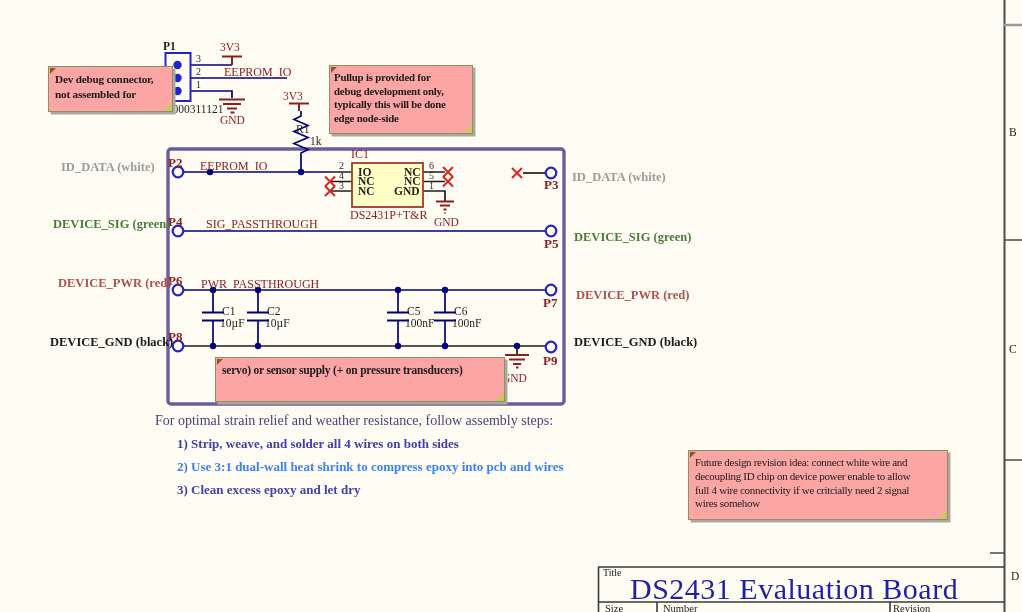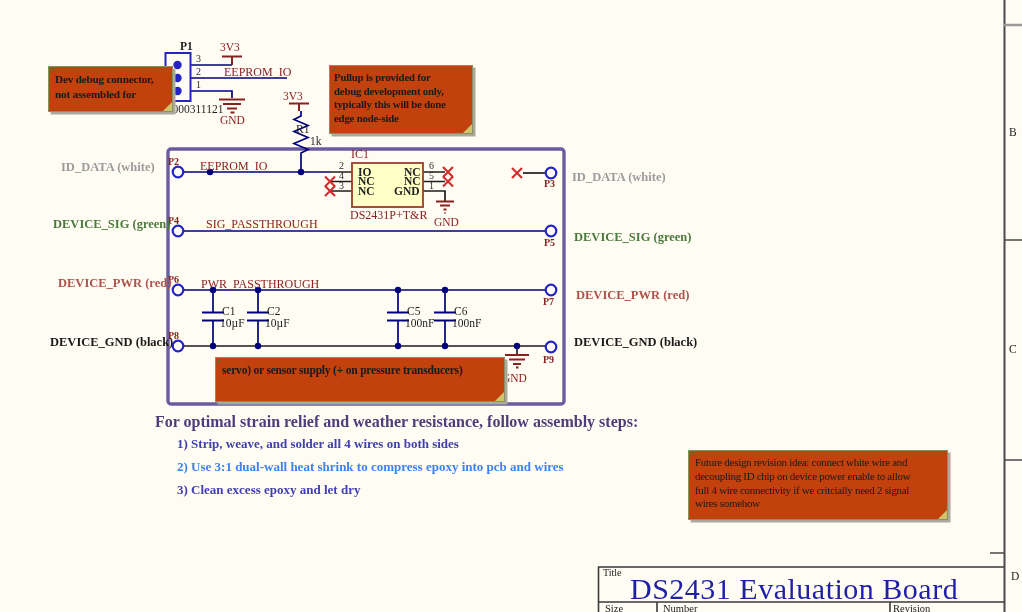--- a/index.html
+++ b/index.html
@@ -1,25 +1,25 @@
 <!DOCTYPE html>
 <html><head>
 <meta charset="utf-8">
 <style>
   html,body{margin:0;padding:0;}
   #sheet{position:relative;width:1022px;height:612px;background:#FFFCF3;overflow:hidden;
          font-family:"Liberation Serif",serif;}
   .t{position:absolute;white-space:nowrap;line-height:1.1;}
   .net{font-weight:normal;color:#8B2020;font-size:12px;}
-  .port{font-weight:bold;color:#8B2020;font-size:10px;}
+  .port{font-weight:bold;color:#8B2020;font-size:13px;}
   .pin{color:#2b2b2b;font-size:10px;}
   .val{color:#1f1f1f;font-size:11.5px;}
   .icname{color:#1f1f1f;font-size:11.5px;font-weight:bold;}
   .ext{font-weight:bold;font-size:12.5px;}
-  .note{position:absolute;background:#c2410c;border:1px solid #8F8F62;
+  .note{position:absolute;background:#fca5a5;border:1px solid #8F8F62;
         box-shadow:2.5px 2.5px 0 #A9A99C;padding:5px 5px 2px 6px;overflow:hidden;
         font-weight:bold;color:#1a1a1a;letter-spacing:-0.2px;}
   .note .fold{position:absolute;right:0;bottom:0;width:0;height:0;
         border-left:9px solid transparent;border-bottom:9px solid #CFC46A;}
   .note .mark{position:absolute;left:1px;top:1px;width:0;height:0;
         border-top:6px solid #8A5A20;border-right:6px solid transparent;}
   .frame-lbl{color:#222;font-size:10.5px;}
   svg{position:absolute;left:0;top:0;}
 </style>
 </head>
@@ -123,21 +123,21 @@
 
   <g stroke="#D22B2B" stroke-width="2.1">
     <path d="M325,176.5 L335,186.5 M335,176.5 L325,186.5"></path>
     <path d="M325,186 L335,196 M335,186 L325,196"></path>
     <path d="M443,167 L453,177 M453,167 L443,177"></path>
     <path d="M443,176.5 L453,186.5 M453,176.5 L443,186.5"></path>
     <path d="M512,168 L522,178 M522,168 L512,178"></path>
   </g>
 </svg>
 
-<div class="t val" style="left:180px;top:40px;font-weight:bold">P1</div>
+<div class="t val" style="left:163px;top:40px;font-weight:bold">P1</div>
 <div class="t pin" style="left:196px;top:53px">3</div>
 <div class="t pin" style="left:196px;top:66px">2</div>
 <div class="t pin" style="left:196px;top:79px">1</div>
 <div class="t net" style="left:220px;top:41px;font-size:11.5px">3V3</div>
 <div class="t net" style="left:224px;top:66px">EEPROM_IO</div>
 <div class="t net" style="left:220px;top:114px;font-size:11.5px">GND</div>
 <div class="t val" style="left:161px;top:103px">62000311121</div>
 
 <div class="t net" style="left:283px;top:90px;font-size:11.5px">3V3</div>
 <div class="t val" style="left:296px;top:123px">R1</div>
@@ -215,21 +215,21 @@
 
 <div class="note" style="left:688px;top:450px;width:247px;height:61px;font-size:11px;line-height:13.8px;font-weight:normal;letter-spacing:-0.3px">
   <span class="mark"></span>
   <div>Future design revision idea: connect white wire and</div>
   <div>decoupling ID chip on device power enable to allow</div>
   <div>full 4 wire connectivity if we critcially need 2 signal</div>
   <div>wires somehow</div>
   <span class="fold"></span>
 </div>
 
-<div class="t" style="left:155px;top:413px;font-size:16px;font-weight:bold;color:#4F3D7A">For optimal strain relief and weather resistance, follow assembly steps:</div>
+<div class="t" style="left:155px;top:413px;font-size:14px;font-weight:normal;color:#4F3D7A">For optimal strain relief and weather resistance, follow assembly steps:</div>
 <div class="t" style="left:177px;top:437px;font-size:13px;font-weight:bold;color:#3F3FB0">1) Strip, weave, and solder all 4 wires on both sides</div>
 <div class="t" style="left:177px;top:460px;font-size:13px;font-weight:bold;color:#3b82f6">2) Use 3:1 dual-wall heat shrink to compress epoxy into pcb and wires</div>
 <div class="t" style="left:177px;top:483px;font-size:13px;font-weight:bold;color:#3F3FB0">3) Clean excess epoxy and let dry</div>
 
 <div class="t frame-lbl" style="left:603px;top:567px;font-size:10px">Title</div>
 <div class="t" style="left:630px;top:572px;font-size:30px;letter-spacing:0.5px;color:#1F1FA8">DS2431 Evaluation Board</div>
 <div class="t frame-lbl" style="left:605px;top:603px">Size</div>
 <div class="t frame-lbl" style="left:663px;top:603px">Number</div>
 <div class="t frame-lbl" style="left:893px;top:603px">Revision</div>
 

